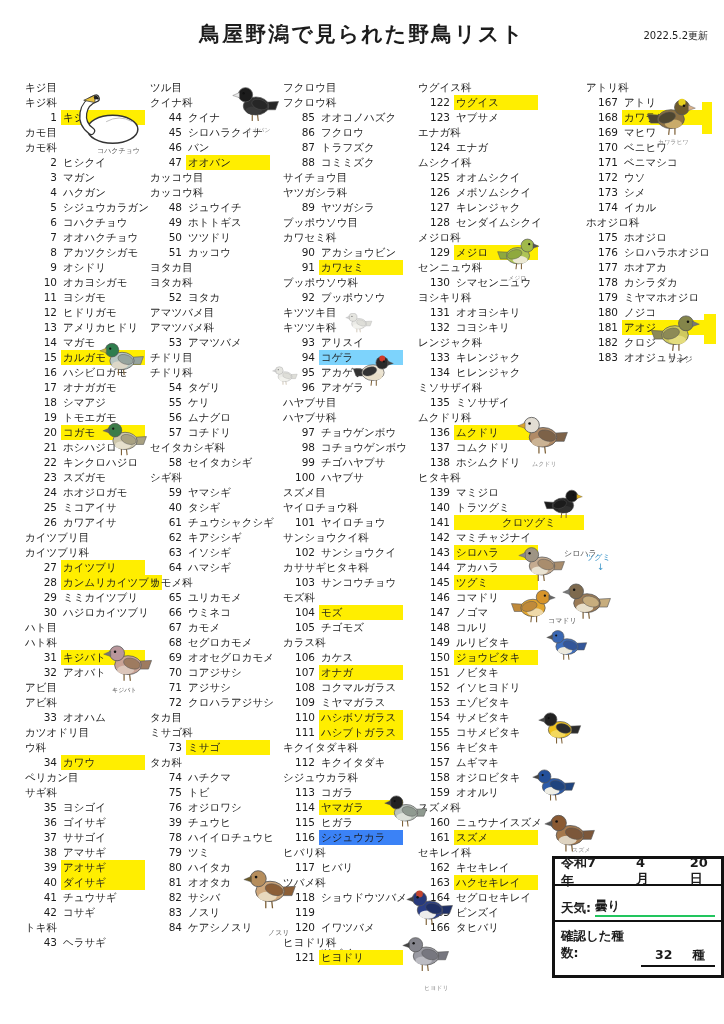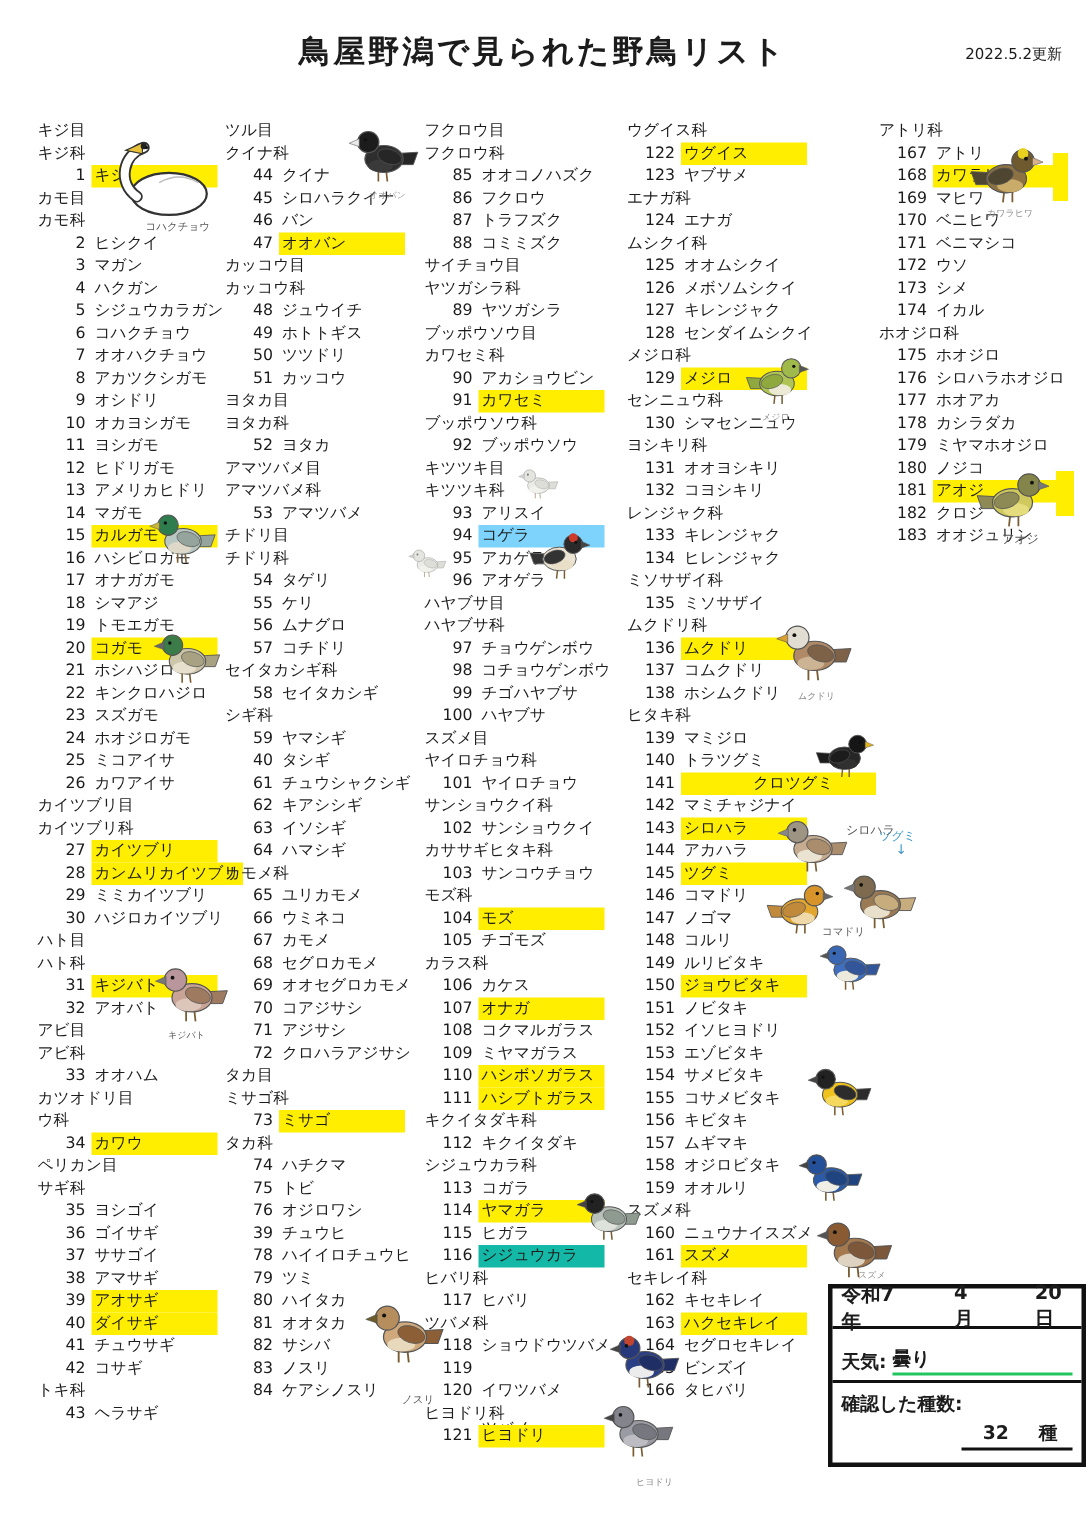--- a/index.html
+++ b/index.html
@@ -18,21 +18,21 @@
   .illus{position:absolute;}
   .ill-label{position:absolute;white-space:nowrap;color:#555;}
   .mark{position:absolute;background:#ffee00;}
   .sumbox{position:absolute;left:552px;top:856px;width:166px;height:116px;
           border:3px solid #111;background:#fff;display:flex;flex-direction:column;}
   .sb-date{height:25px;border-bottom:2px solid #111;display:flex;align-items:center;
            justify-content:space-around;font-size:13px;font-weight:bold;padding:0 6px;gap:36px;}
   .sb-weather{height:29px;border-bottom:2px solid #111;display:flex;align-items:flex-end;
               font-size:12.5px;font-weight:bold;padding:2px 6px 3px 6px;}
   .sb-weather .wline{flex:1;border-bottom:2px solid #22c55e;text-align:left;margin-left:4px;}
-  .sb-count{flex:1;display:flex;flex-direction:column;font-size:12.5px;font-weight:bold;
+  .sb-count{flex:1;display:flex;flex-direction:row;font-size:12.5px;font-weight:bold;
             padding:6px 6px 8px 6px;}
   .sb-count .cline{margin-top:auto;margin-left:auto;border-bottom:2px solid #111;
                    display:flex;gap:20px;padding:0 10px 1px 14px;}
 </style>
 </head>
 <body>
 
 <div class="page">
   <div class="title">鳥屋野潟で見られた野鳥リスト</div>
   <div class="updated">2022.5.2更新</div>
@@ -548,21 +548,21 @@
         <div class="row sp">
           <span class="num">114</span>
           <span class="nm hl" style="background: rgb(255, 238, 0);">ヤマガラ</span>
         </div>
         <div class="row sp">
           <span class="num">115</span>
           <span class="nm">ヒガラ</span>
         </div>
         <div class="row sp">
           <span class="num">116</span>
-          <span class="nm hl" style="background: #14b8a6;">シジュウカラ</span>
+          <span class="nm hl" style="background: #3b82f6;">シジュウカラ</span>
         </div>
         <div class="row grp">ヒバリ科</div>
         <div class="row sp">
           <span class="num">117</span>
           <span class="nm">ヒバリ</span>
         </div>
         <div class="row grp">ツバメ科</div>
         <div class="row sp">
           <span class="num">118</span>
           <span class="nm">ショウドウツバメ</span>

